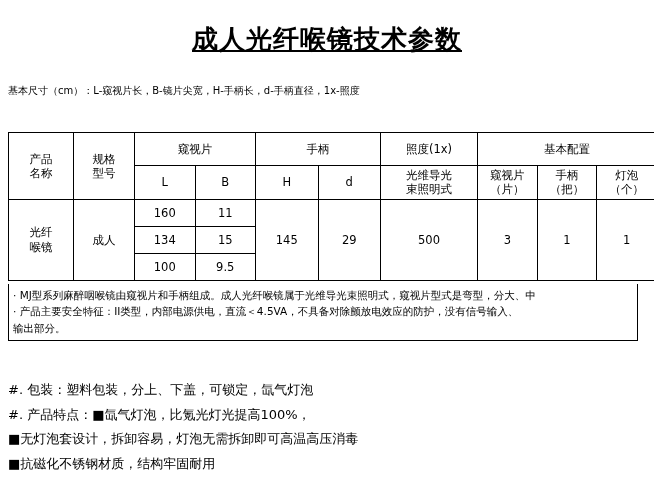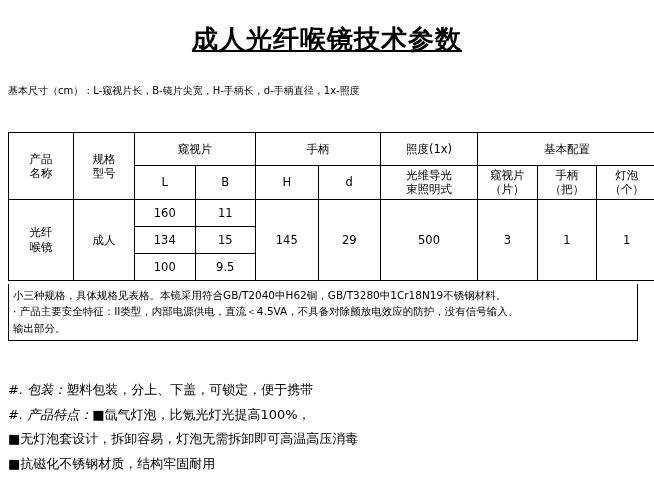--- a/index.html
+++ b/index.html
@@ -91,21 +91,20 @@
     width: 640px;
     font-size: 13px;
     line-height: 1.9;
   }
   .bullets p {
     margin: 0;
     padding: 0;
   }
   .bullets .lead {
     font-weight: normal;
-    font-style: italic;
   }
 </style>
 </head>
 <body>
 
 <div class="page">
 
   <div class="title">成人光纤喉镜技术参数</div>
 
   <div class="subtitle">基本尺寸（cm）：L-窥视片长，B-镜片尖宽，H-手柄长，d-手柄直径，1x-照度</div>
@@ -147,28 +146,28 @@
       <td>15</td>
     </tr>
     <tr class="data-row">
       <td>100</td>
       <td>9.5</td>
     </tr>
   </tbody>
     </table>
 
   <div class="notes">
-    <p>小三种规格，具体规格见表格。本镜采用符合GB/T2040中H62铜，GB/T3280中1Cr18N19不锈钢材料。</p>
+    <p>· MJ型系列麻醉咽喉镜由窥视片和手柄组成。成人光纤喉镜属于光维导光束照明式，窥视片型式是弯型，分大、中</p>
     <p>· 产品主要安全特征：II类型，内部电源供电，直流＜4.5VA，不具备对除颤放电效应的防护，没有信号输入、</p>
     <p>输出部分。</p>
   </div>
 
   <div class="bullets">
     <p>
-      <span class="lead">#.  包装：</span><span>塑料包装，分上、下盖，可锁定，便于携带</span>
+      <span class="lead">#.  包装：</span><span>塑料包装，分上、下盖，可锁定，氙气灯泡</span>
     </p>
     <p>
       <span class="lead">#.  产品特点：</span><span>■氙气灯泡，比氪光灯光提高100%，</span>
     </p>
     <p>
       <span>■无灯泡套设计，拆卸容易，灯泡无需拆卸即可高温高压消毒</span>
     </p>
     <p>
       <span>■抗磁化不锈钢材质，结构牢固耐用</span>
     </p>

